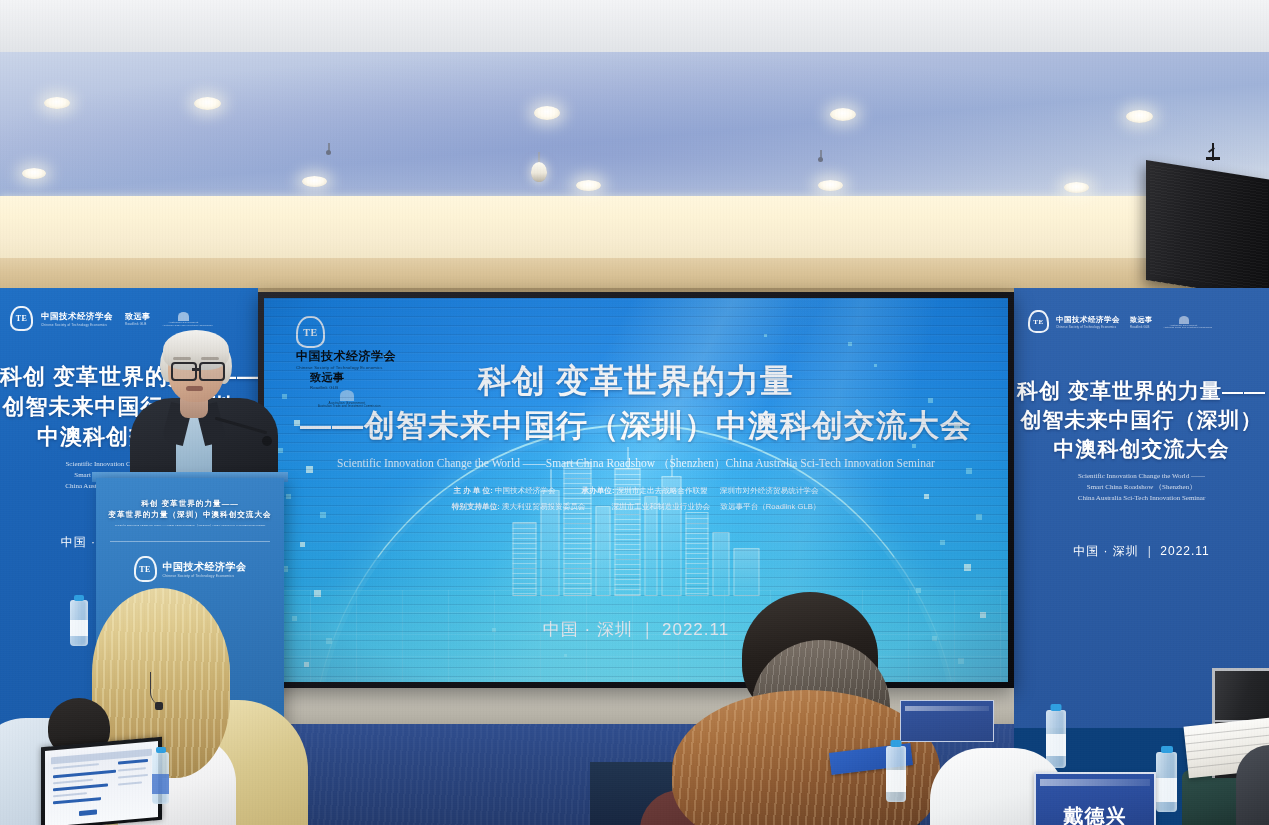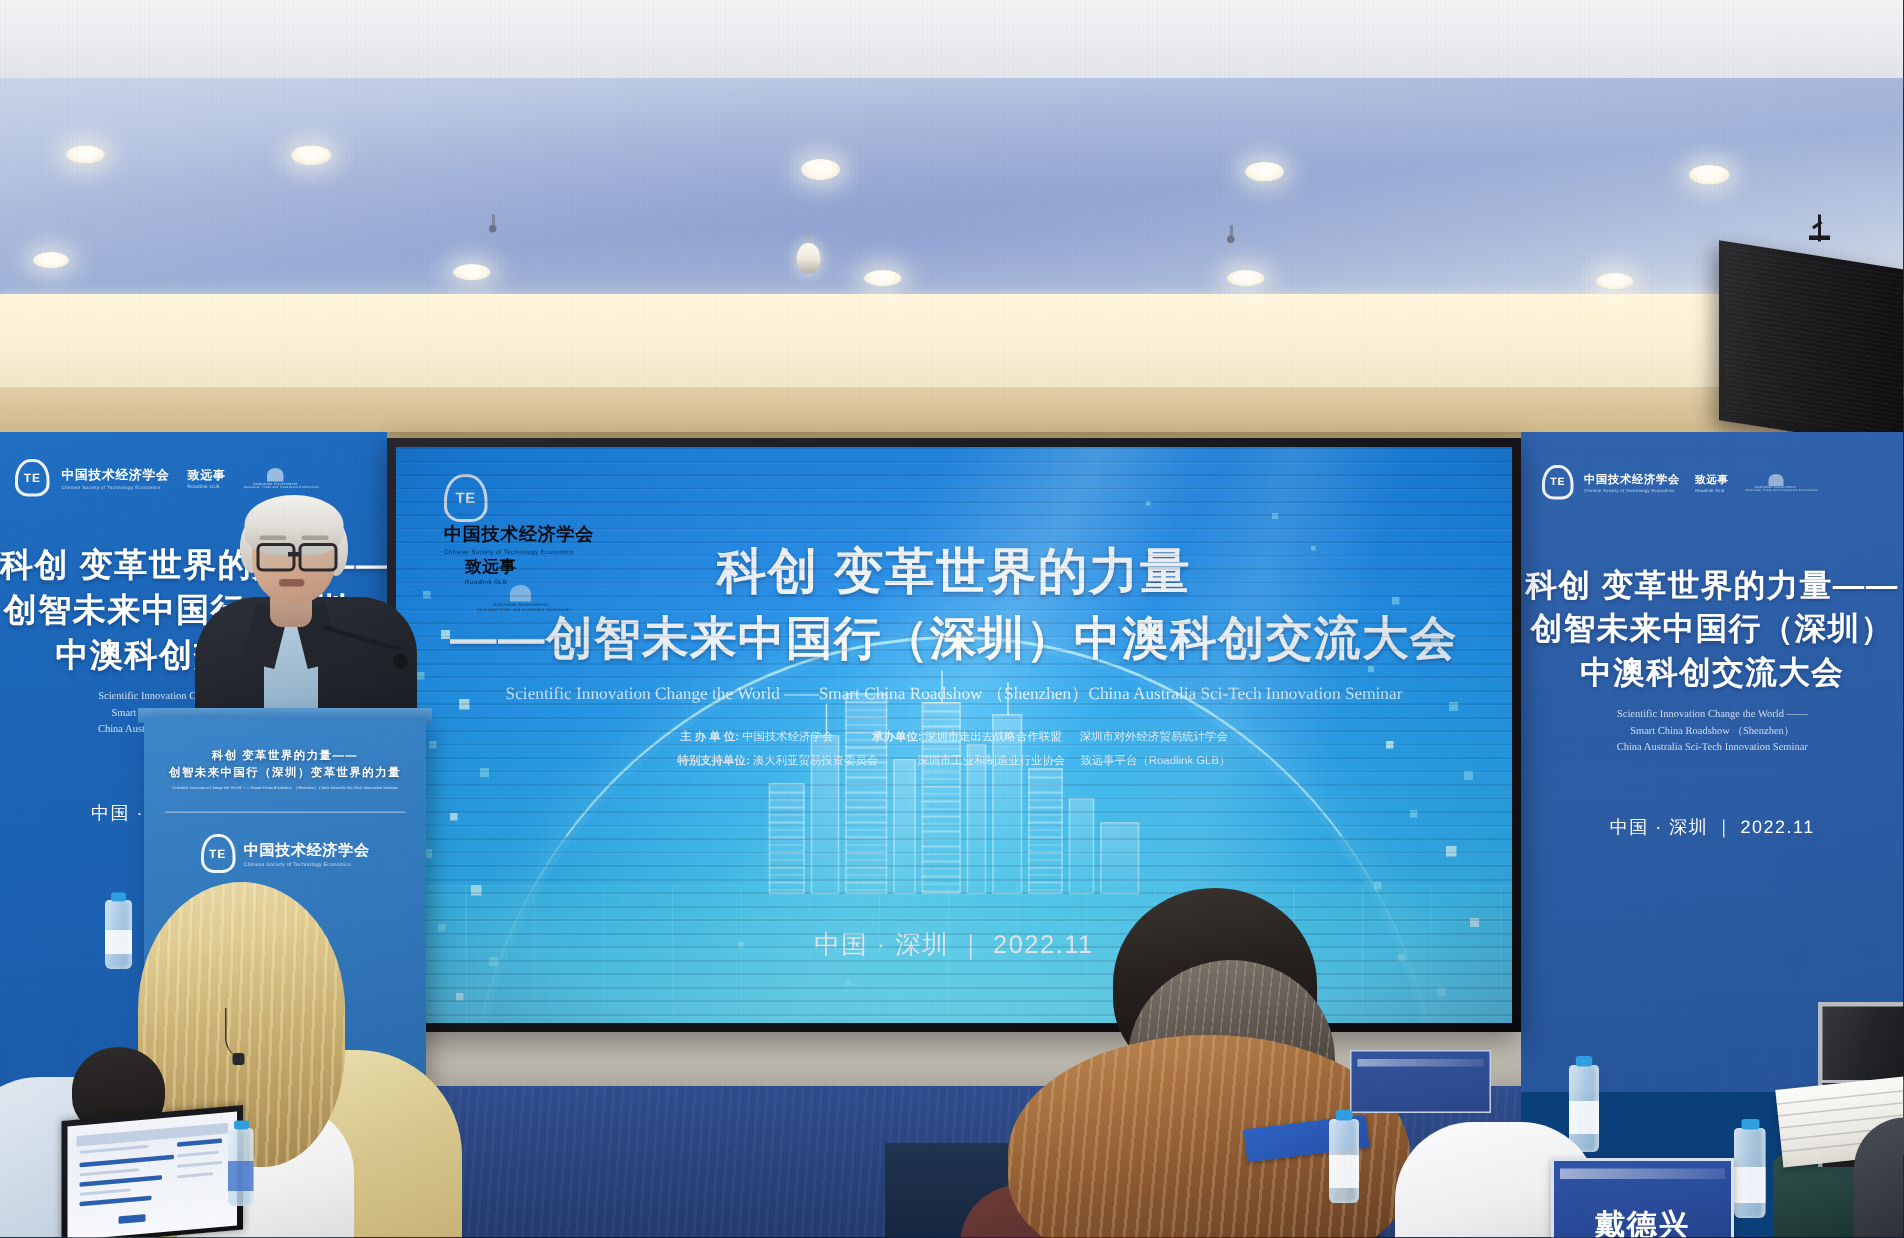--- a/index.html
+++ b/index.html
@@ -52,21 +52,21 @@
   .wall-right{position:absolute;left:1014px;top:288px;width:255px;height:440px;
     background:linear-gradient(170deg,#2f63ad 0%,#2b5da6 45%,#27549a 100%);}
   .wall-grey{position:absolute;left:258px;top:686px;width:756px;height:42px;
     background:linear-gradient(180deg,#c9c6bd 0%,#bdb9ae 55%,#a9a59a 100%);}
 
   .banner{position:absolute;text-align:center;color:#fff;}
   .banner .logos{display:flex;align-items:center;gap:10px;justify-content:flex-start;}
   .te-mark{position:relative;flex:none;border:2px solid rgba(255,255,255,.92);
     border-radius:45% 45% 38% 38%/55% 55% 32% 32%;display:flex;align-items:center;justify-content:center;
     font-weight:bold;color:#fff;}
-  .te-mark span{letter-spacing:.5px;}
+  .te-mark span{letter-spacing:.5px;font-family:Liberation Serif, serif;}
   .logo-cn{font-weight:bold;letter-spacing:.5px;white-space:nowrap;}
   .logo-en{opacity:.72;white-space:nowrap;letter-spacing:.2px;}
   .crest{position:relative;flex:none;}
 
   .h-title{font-weight:bold;letter-spacing:1px;text-shadow:0 1px 3px rgba(0,20,60,.4);white-space:nowrap;}
   .h-sub{font-family:"Liberation Serif","DejaVu Serif",serif;white-space:nowrap;opacity:.95;}
   .loc{letter-spacing:1px;white-space:nowrap;}
 
   
   .bezel{position:absolute;left:258px;top:292px;width:756px;height:396px;
@@ -490,21 +490,21 @@
   <div class="sp-glass r"></div>
   <div class="sp-bridge"></div>
   <div class="sp-mouth"></div>
   <div class="mic-arm"></div>
   <div class="mic-head"></div>
 
   <div class="podium-top"></div>
   <div class="podium">
     <div class="podium-sign" style="top:20px;">
       <div class="h-title" style="font-size:7.6px;line-height:11px;">科创 变革世界的力量——</div>
-      <div class="h-title" style="font-size:7.6px;line-height:11px;">创智未来中国行（深圳）变革世界的力量</div>
+      <div class="h-title" style="font-size:7.6px;line-height:11px;">变革世界的力量（深圳）中澳科创交流大会</div>
       <div class="h-sub" style="font-size:2.9px;line-height:5px;margin-top:3px;opacity:.8;">Scientific Innovation Change the World ——Smart China Roadshow （Shenzhen）China Australia Sci-Tech Innovation Seminar</div>
     </div>
     <div class="p-rule" style="top:63px;"></div>
     <div class="podium-sign" style="top:78px;">
       <div style="display:flex;align-items:center;justify-content:center;gap:6px;">
         <div class="te-mark" style="width:19px;height:22px;font-size:8px;">
           <span>TE</span>
         </div>
         <div style="text-align:left;">
           <div class="logo-cn" style="font-size:10px;">中国技术经济学会</div>

